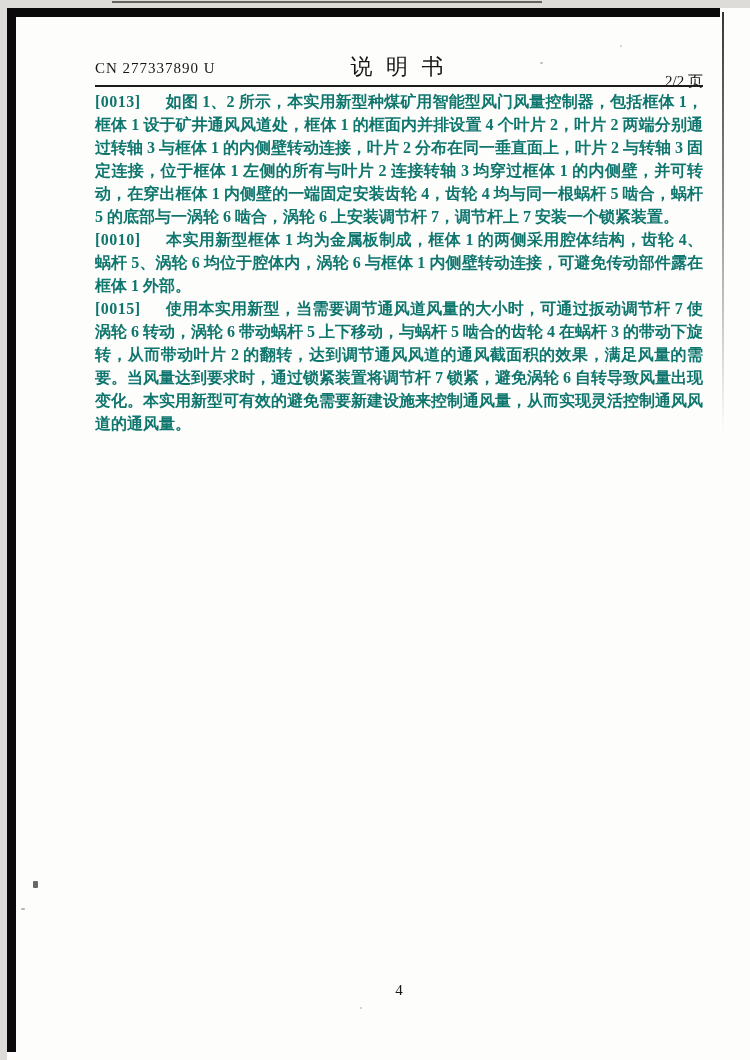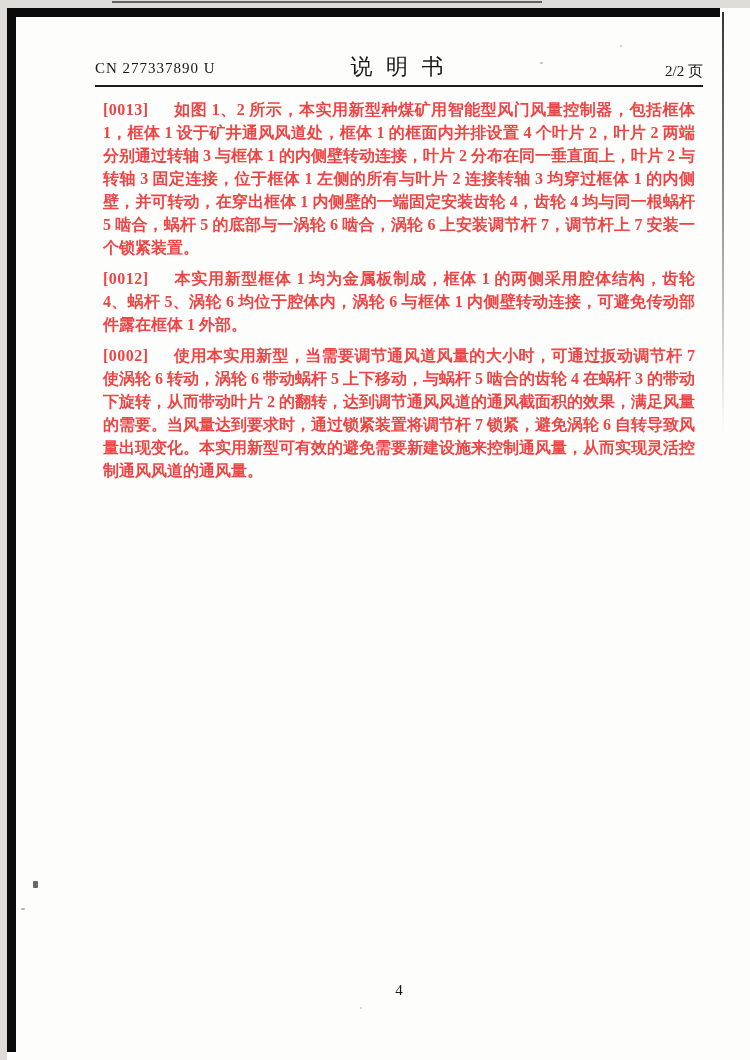--- a/index.html
+++ b/index.html
@@ -62,42 +62,42 @@
   }
   .header-title {
     position: absolute; left: 95px; top: 52px;
     width: 608px;
     text-align: center;
     font-size: 22px; font-weight: 400;
     letter-spacing: 4px;
     white-space: nowrap;
   }
   .header-page {
-    position: absolute; right: 47px; top: 62px;
+    position: absolute; right: 47px; top: 72px;
     font-size: 15px;
     white-space: nowrap;
   }
   .header-rule {
     position: absolute; left: 95px; top: 85px;
     width: 608px; height: 2px;
     background: #1c1c1c;
   }
 
   
   .body-text {
     position: absolute; left: 95px; top: 90px;
     width: 608px;
   }
   .para {
-    margin: 8px;
+    margin: 0;
     font-size: 16px;
     line-height: 23px;
     font-weight: 600;
     text-align: justify;
-    color: #ef4444;
+    color: #0f766e;
   }
   .plabel {
     margin-right: 25px;
     letter-spacing: 0.5px;
   }
 
   
   .footer-pagenum {
     position: absolute; left: 95px; top: 982px;
     width: 608px;
@@ -125,22 +125,22 @@
   <span class="header-docnum">CN 277337890 U</span>
   <span class="header-title">说  明  书</span>
   <span class="header-page">2/2 页</span>
   <div class="header-rule"></div>
 
   <div class="body-text">
     <p class="para">
       <span class="plabel">[0013]</span><span>如图 1、2 所示，本实用新型种煤矿用智能型风门风量控制器，包括框体 1，框体 1 设于矿井通风风道处，框体 1 的框面内并排设置 4 个叶片 2，叶片 2 两端分别通过转轴 3 与框体 1 的内侧壁转动连接，叶片 2 分布在同一垂直面上，叶片 2 与转轴 3 固定连接，位于框体 1 左侧的所有与叶片 2 连接转轴 3 均穿过框体 1 的内侧壁，并可转动，在穿出框体 1 内侧壁的一端固定安装齿轮 4，齿轮 4 均与同一根蜗杆 5 啮合，蜗杆 5 的底部与一涡轮 6 啮合，涡轮 6 上安装调节杆 7，调节杆上 7 安装一个锁紧装置。</span>
     </p>
     <p class="para">
-      <span class="plabel">[0012]</span><span>本实用新型框体 1 均为金属板制成，框体 1 的两侧采用腔体结构，齿轮 4、蜗杆 5、涡轮 6 均位于腔体内，涡轮 6 与框体 1 内侧壁转动连接，可避免传动部件露在框体 1 外部。</span>
+      <span class="plabel">[0010]</span><span>本实用新型框体 1 均为金属板制成，框体 1 的两侧采用腔体结构，齿轮 4、蜗杆 5、涡轮 6 均位于腔体内，涡轮 6 与框体 1 内侧壁转动连接，可避免传动部件露在框体 1 外部。</span>
     </p>
     <p class="para">
-      <span class="plabel">[0002]</span><span>使用本实用新型，当需要调节通风道风量的大小时，可通过扳动调节杆 7 使涡轮 6 转动，涡轮 6 带动蜗杆 5 上下移动，与蜗杆 5 啮合的齿轮 4 在蜗杆 3 的带动下旋转，从而带动叶片 2 的翻转，达到调节通风风道的通风截面积的效果，满足风量的需要。当风量达到要求时，通过锁紧装置将调节杆 7 锁紧，避免涡轮 6 自转导致风量出现变化。本实用新型可有效的避免需要新建设施来控制通风量，从而实现灵活控制通风风道的通风量。</span>
+      <span class="plabel">[0015]</span><span>使用本实用新型，当需要调节通风道风量的大小时，可通过扳动调节杆 7 使涡轮 6 转动，涡轮 6 带动蜗杆 5 上下移动，与蜗杆 5 啮合的齿轮 4 在蜗杆 3 的带动下旋转，从而带动叶片 2 的翻转，达到调节通风风道的通风截面积的效果，满足风量的需要。当风量达到要求时，通过锁紧装置将调节杆 7 锁紧，避免涡轮 6 自转导致风量出现变化。本实用新型可有效的避免需要新建设施来控制通风量，从而实现灵活控制通风风道的通风量。</span>
     </p>
   </div>
 
   <div class="footer-pagenum">4</div>
 
 </div>
 
 </body></html>

